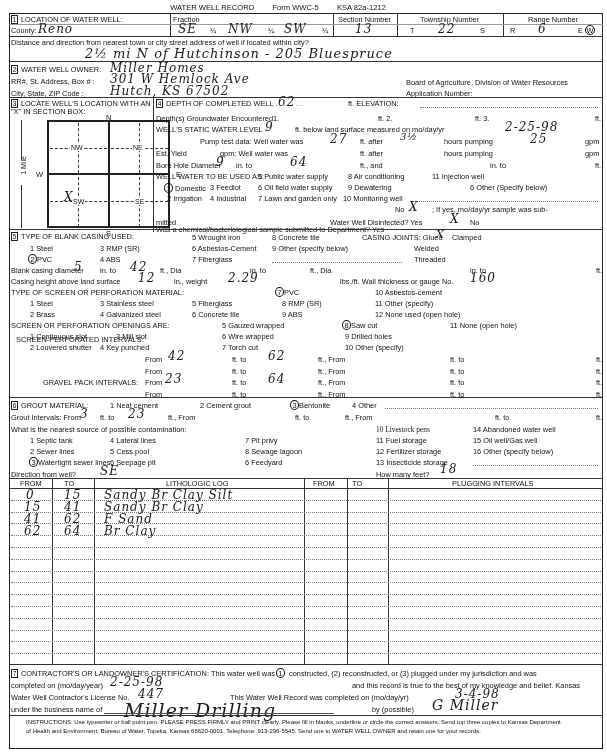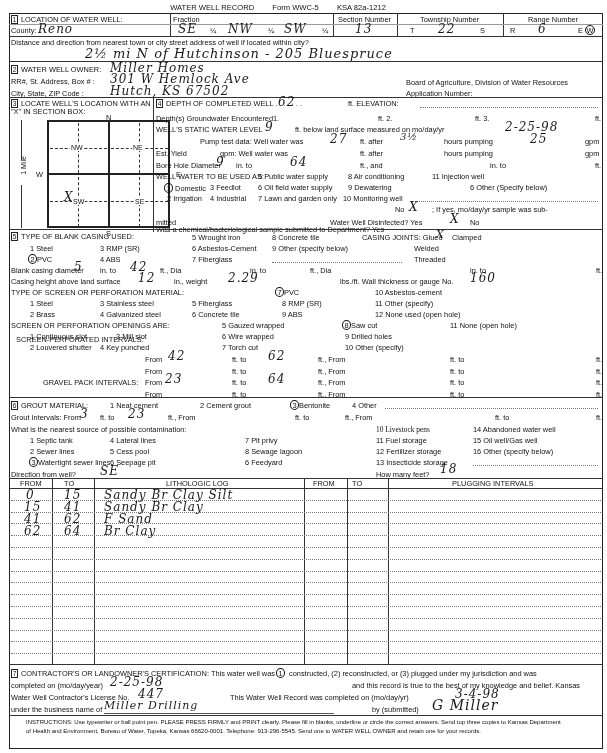--- a/index.html
+++ b/index.html
@@ -331,19 +331,19 @@
 <div class="abs" style="left:276px;top:668px;"><span class="circ" style="width:9px;">1</span></div>
 <div class="abs" style="left:289px;top:669px;">constructed, (2) reconstructed, or (3) plugged under my jurisdiction and was</div>
 <div class="abs" style="left:11px;top:681px;">completed on (mo/day/year)</div>
 <div class="abs hw" style="left:110px;top:675px;">2-25-98</div>
 <div class="abs" style="left:352px;top:681px;">and this record is true to the best of my knowledge and belief. Kansas</div>
 <div class="abs" style="left:11px;top:693px;">Water Well Contractor's License No.</div>
 <div class="abs hw" style="left:138px;top:687px;">447</div>
 <div class="abs" style="left:230px;top:693px;">This Water Well Record was completed on (mo/day/yr)</div>
 <div class="abs hw" style="left:455px;top:687px;">3-4-98</div>
 <div class="abs" style="left:11px;top:705px;">under the business name of</div>
-<div class="abs hw" style="left:104px;top:699px;font-size:11px;">Miller Drilling</div>
+<div class="abs hw" style="left:124px;top:699px;font-size:19px;">Miller Drilling</div>
 <div class="hl" style="left:104px;top:713px;width:230px;border-top:0.5px solid #555;"></div>
-<div class="abs" style="left:372px;top:705px;">by (submitted)</div>
+<div class="abs" style="left:372px;top:705px;">by (possible)</div>
 <div class="abs hw" style="left:432px;top:697px;font-size:14px;">G Miller</div>
 <div class="hl" style="left:9px;top:715px;width:594px;"></div>
 <div class="abs small" style="left:26px;top:719px;">INSTRUCTIONS: Use typewriter or ball point pen. PLEASE PRESS FIRMLY and PRINT clearly. Please fill in blanks, underline or circle the correct answers. Send top three copies to Kansas Department</div>
 <div class="abs small" style="left:26px;top:728px;">of Health and Environment, Bureau of Water, Topeka, Kansas 66620-0001. Telephone: 913-296-5545. Send one to WATER WELL OWNER and retain one for your records.</div>
 
 </body></html>

